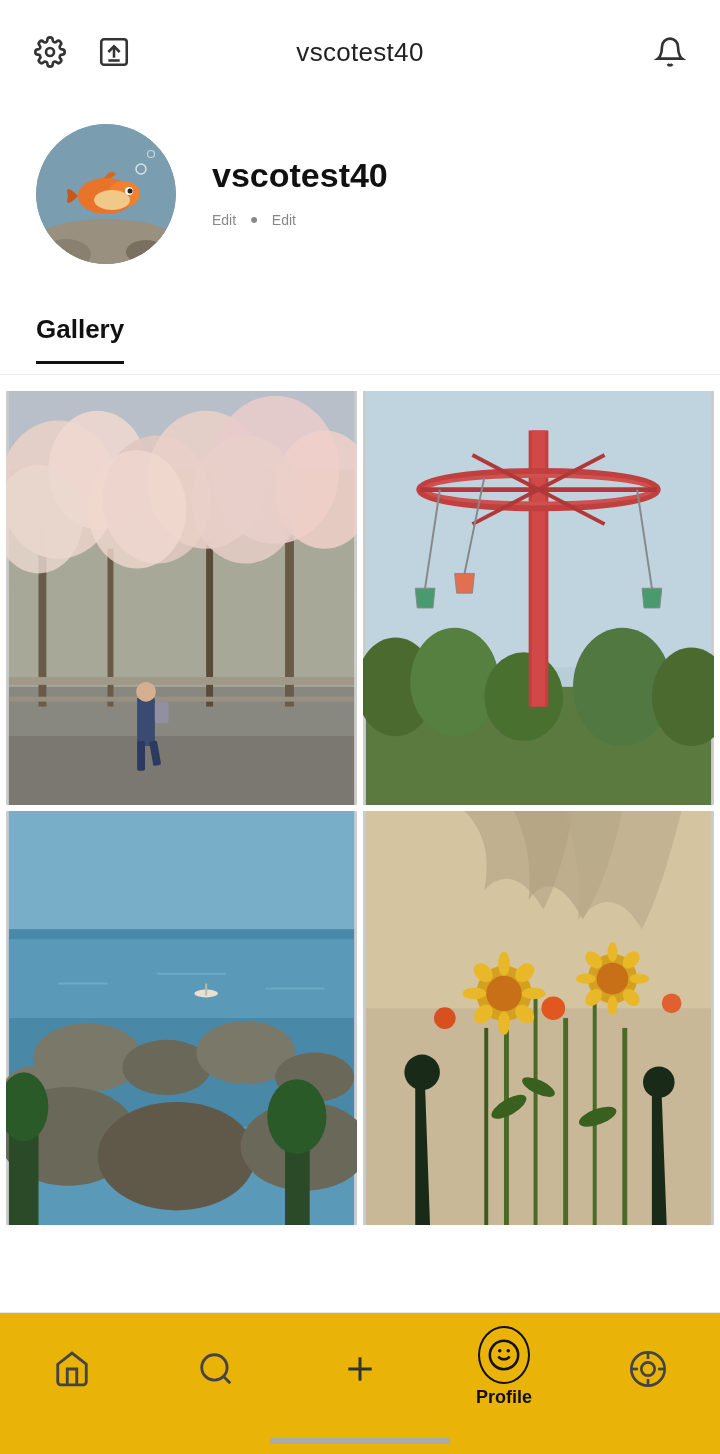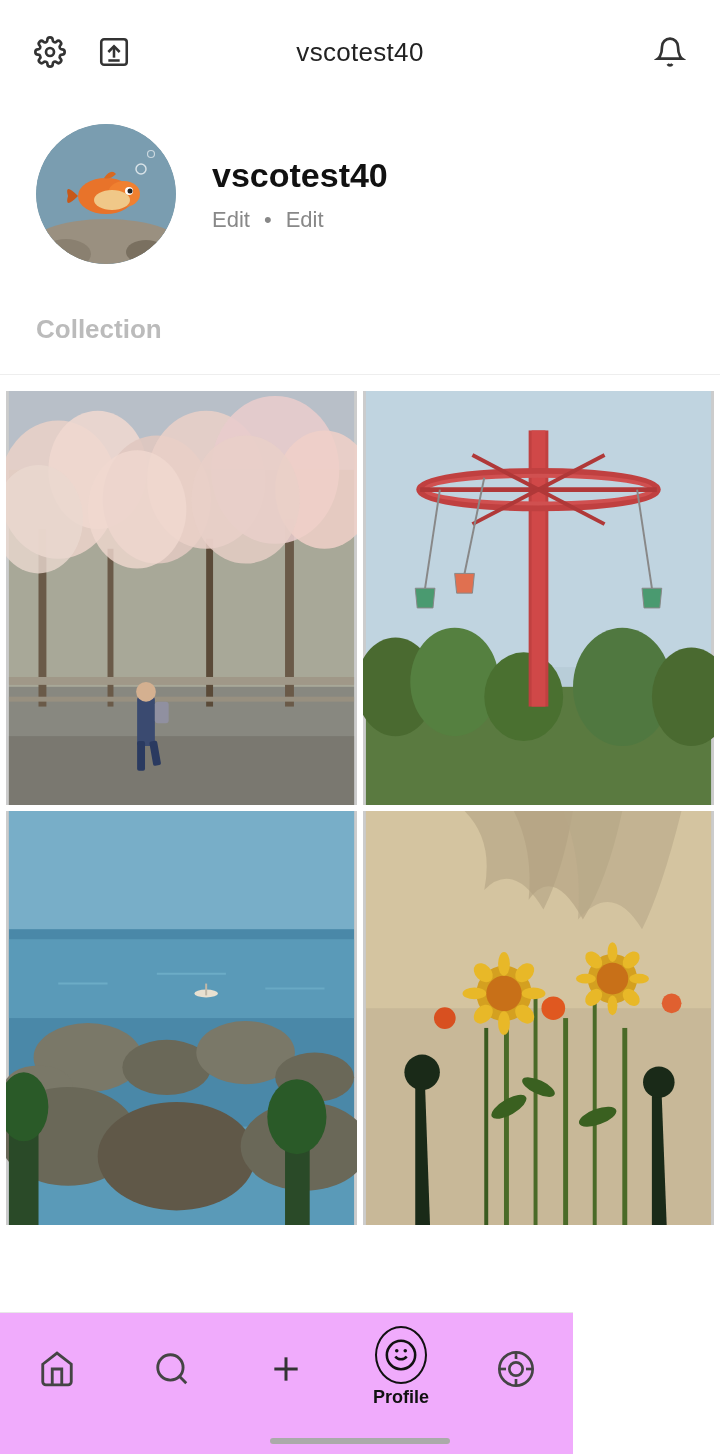--- a/index.html
+++ b/index.html
@@ -76,21 +76,21 @@
       font-size: 34px;
       font-weight: 600;
       color: #111;
     }
     .profile-actions {
       display: flex;
       align-items: center;
       gap: 14px;
     }
     .profile-action-link {
-      font-size: 22px;
+      font-size: 14px;
       color: #888;
       cursor: pointer;
       text-decoration: none;
     }
     .profile-dot {
       font-size: 22px;
       color: #888;
     }
 
     
@@ -130,22 +130,22 @@
     .gallery-item svg, .gallery-item canvas {
       width: 100%;
       height: 100%;
     }
 
     
     .bottom-nav {
       position: fixed;
       bottom: 0;
       left: 0;
-      width: 573px;
-      background: #f0abfc;
+      width: 720px;
+      background: #eab308;
       border-top: 1px solid #e8e8e8;
       display: flex;
       align-items: center;
       justify-content: space-around;
       padding: 16px 0 46px;
       z-index: 100;
       margin-top: 12px;
     }
     .nav-item {
       display: flex;
@@ -268,22 +268,22 @@
     <span class="profile-username">vscotest40</span>
     <div class="profile-actions">
       <span class="profile-action-link">Edit</span>
       <span class="profile-dot">•</span>
       <span class="profile-action-link">Edit</span>
     </div>
   </div>
 </div>
 
 <div class="tabs-section">
-  <div class="tab">
-    <span>Collection</span>
+  <div class="tab active">
+    <span>Gallery</span>
   </div>
 </div>
 
 <div class="gallery-grid">
 
   <div class="gallery-item">
     <svg viewBox="0 0 350 420" xmlns="http://www.w3.org/2000/svg">
 
       <rect width="350" height="420" fill="#c8cdd0"></rect>
 

